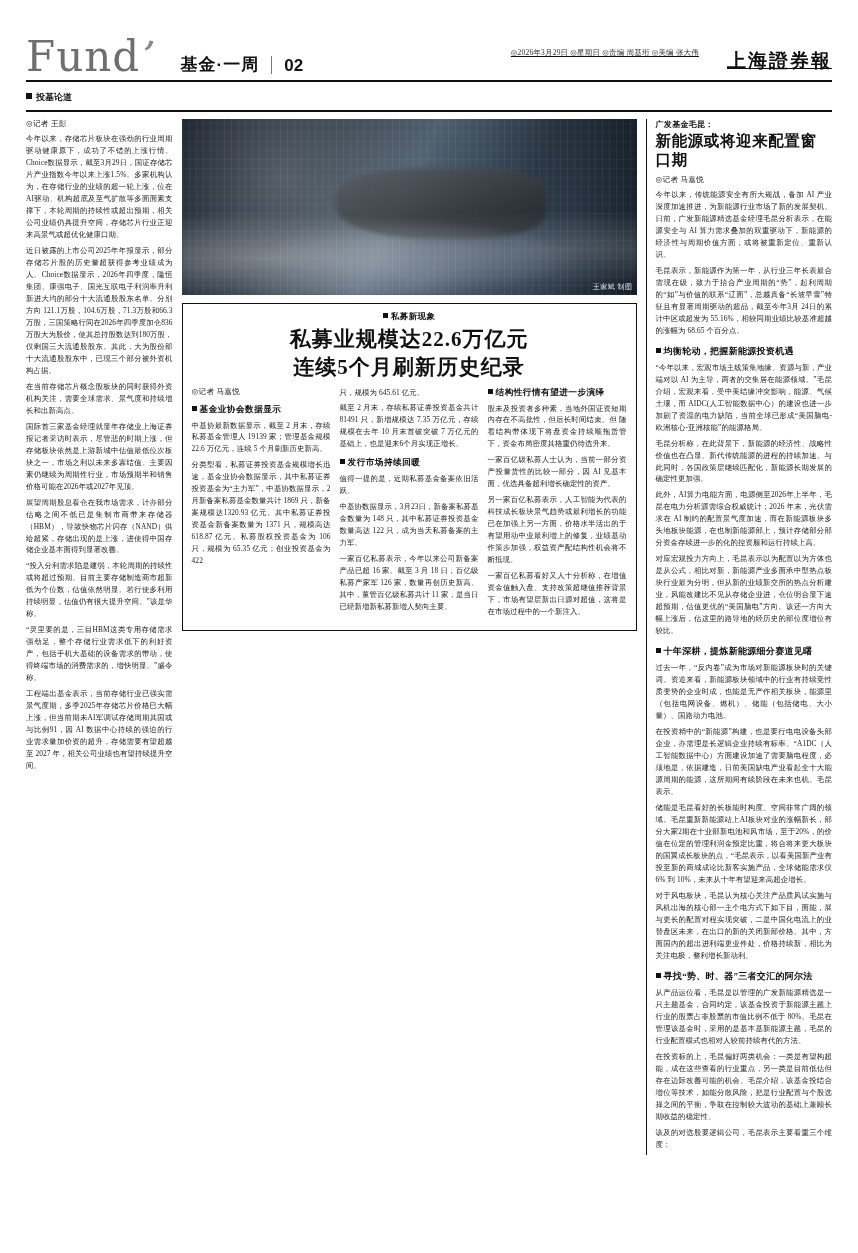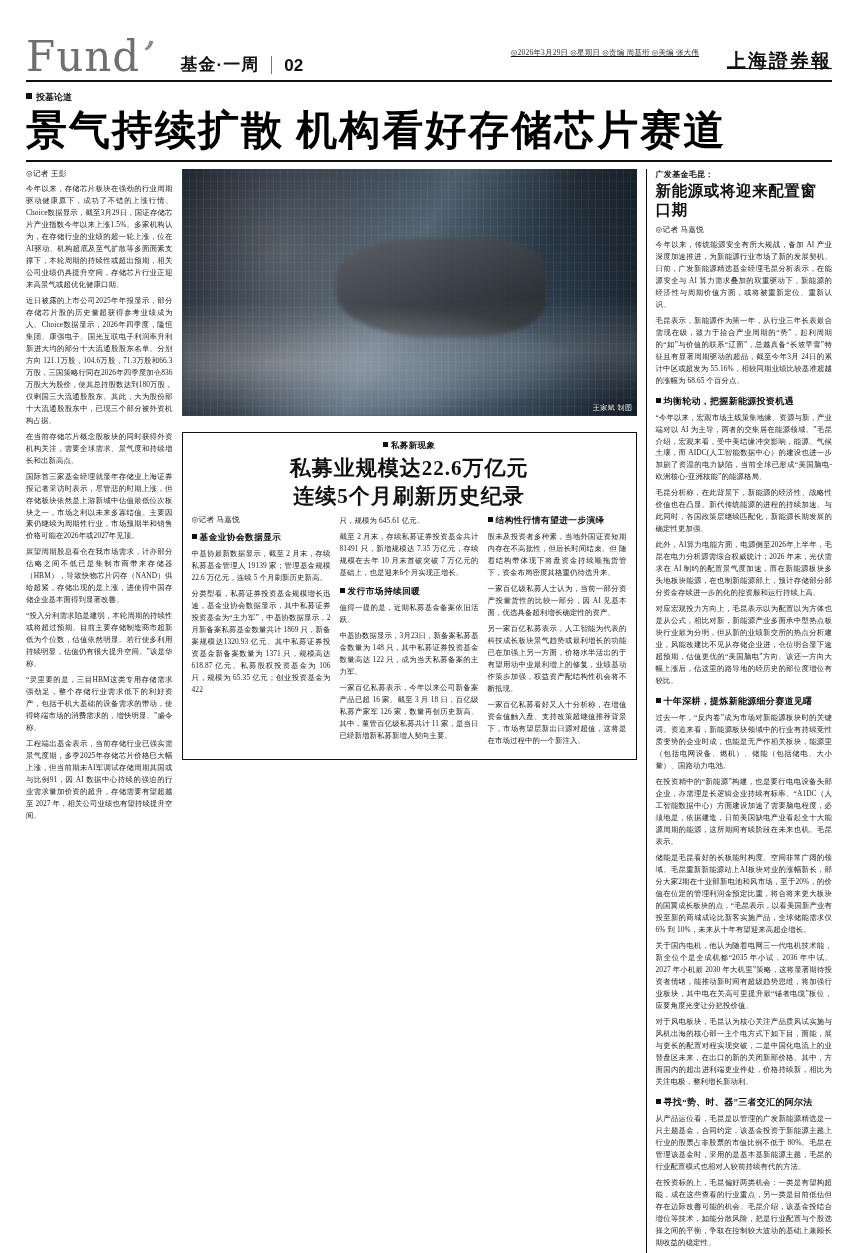--- a/index.html
+++ b/index.html
@@ -95,21 +95,21 @@
     margin:0 0 4px 0;
     color:#1a1a1a;
     letter-spacing:.1px;
   }
   .subhead{
     font-size:8.6px;font-weight:bold;margin:7px 0 4px 0;letter-spacing:.5px;
     font-family:"Liberation Sans",sans-serif;
   }
   .subhead .sq{display:inline-block;width:5px;height:5px;background:#111;margin-right:3px;position:relative;top:-1px;}
   
-  .photo-wrap{position:relative;width:100%;height:247px;overflow:hidden;background:#0c1622;}
+  .photo-wrap{position:relative;width:100%;height:176px;overflow:hidden;background:#0c1622;}
   .photo{
     position:absolute;inset:0;
     background:
       radial-gradient(circle at 22% 34%, rgba(255,255,255,.22), rgba(255,255,255,0) 42%),
       radial-gradient(circle at 74% 70%, rgba(120,160,200,.25), rgba(0,0,0,0) 55%),
       linear-gradient(115deg,#121a24 0%,#2a3642 28%,#4d5b68 48%,#1d262f 70%,#0b1118 100%);
   }
   .photo .grid-lines{
     position:absolute;inset:0;
     background-image:
@@ -130,21 +130,21 @@
     background:linear-gradient(160deg,rgba(90,95,100,.85),rgba(30,34,38,.9));
     border-radius:40% 30% 35% 45%;
     filter:blur(2px);
   }
   .photo-credit{
     position:absolute;right:4px;bottom:3px;color:#e8e8e8;font-size:7px;letter-spacing:.5px;
   }
   
   .feature{
     border:1px solid #111;
-    margin-top:16px;
+    margin-top:8px;
     padding:7px 9px 8px 9px;
   }
   .feature-kicker{
     text-align:center;font-size:8.4px;font-weight:bold;letter-spacing:.5px;margin-bottom:4px;
     font-family:"Liberation Sans",sans-serif;
   }
   .feature-kicker .sq{display:inline-block;width:5px;height:5px;background:#111;margin-right:3px;position:relative;top:-1px;}
   .feature-title{
     text-align:center;font-size:21px;font-weight:bold;line-height:1.25;letter-spacing:1px;
     margin:1px 0 6px 0;
@@ -169,21 +169,20 @@
       <span class="mast-bar"></span>
       <span class="mast-page">02</span>
     </div>
     <div class="mast-right">
       <span class="mast-meta">◎2026年3月29日 ◎星期日 ◎责编 周基珩 ◎美编 张大伟</span>
       <span class="paper-name">上海證券報</span>
     </div>
   </div>
 
   <div class="kicker"><span class="sq"></span><span>投基论道</span></div>
-  <div class="headline">景气持续扩散  机构看好存储芯片赛道</div>
   <div class="hl-rule"></div>
 
   <div class="body-grid">
 
     <div class="col c1">
       <div class="byline">◎记者 王彭</div>
       <p class="t">今年以来，存储芯片板块在强劲的行业周期驱动健康原下，成功了不错的上涨行情。Choice数据显示，截至3月29日，国证存储芯片产业指数今年以来上涨1.5%。多家机构认为，在存储行业的业绩的超一轮上涨，位在AI驱动、机构超底及至气扩散等多面面素支撑下，本轮周期的持续性或超出预期，相关公司业绩仍具提升空间，存储芯片行业正迎来高景气或超优化健康口期。</p>
       <p class="t">近日被露的上市公司2025年年报显示，部分存储芯片股的历史量超获得参考业绩成为人。Choice数据显示，2026年四季度，隆恒集团、康强电子、国光互联电子利润率升利新进大均的部分十大流通股股东名单。分别方向 121.1万股，104.6万股，71.3万股和66.3万股，三国策略行同在2026年四季度加仓836万股大为股价，使其总持股数达到180万股，仅剩国三大流通股股东。其此，大为股份部十大流通股股东中，已现三个部分被外资机构占据。</p>
       <p class="t">在当前存储芯片概念股板块的同时获得外资机构关注，需要全球需求、景气度和持续增长和出新高点。</p>
       <p class="t">国际首三家基金经理就显年存储业上海证券报记者采访时表示，尽管悲的时期上涨，但存储板块依然是上游新城中估值最低位次板块之一，市场之利以未来多寡结值。主要因素仍继续为周期性行业，市场预期半和销售价格可能在2026年或2027年见顶。</p>
@@ -243,21 +242,20 @@
       <div class="rc-sub"><span class="sq"></span><span>均衡轮动，把握新能源投资机遇</span></div>
       <p class="t">“今年以来，宏观市场主线策集地缘、资源与新，产业端对以 AI 为主导，两者的交集居在能源领域。”毛昆介绍，宏观来看，受中美结缘冲突影响，能源、气候土壤，而 AIDC(人工智能数据中心）的建设也进一步加剧了资温的电力缺陷，当前全球已形成“美国脑电-欧洲核心-亚洲核能”的能源格局。</p>
       <p class="t">毛昆分析称，在此背景下，新能源的经济性、战略性价值也在凸显。新代传统能源的进程的持续加速。与此同时，各国政策层继续匹配化，新能源长期发展的确定性更加强。</p>
       <p class="t">此外，AI算力电能方面，电源侧至2026年上半年，毛昆在电力分析源需综合权威统计；2026 年末，光伏需求在 AI 制约的配置景气度加速，而在新能源板块多头地板块能源，在也制新能源部上，预计存储部分部分资金存续进一步的化的控资服和运行持续上高。</p>
       <p class="t">对应宏观投力方向上，毛昆表示以为配置以为方体也是从公式，相比对新，新能源产业多面承中型热点板块行业最为分明，但从新的业绩新交所的热点分析建业，风能改建比不见从存储企业进，仓位明合显下速超预期，估值更优的“美国脑电”方向。该还一方向大幅上涨后，估这里的路导地的经历史的部位度增位有较比。</p>
 
       <div class="rc-sub"><span class="sq"></span><span>十年深耕，提炼新能源细分赛道见曙</span></div>
       <p class="t">过去一年，“反内卷”成为市场对新能源板块时的关键词。资道来看，新能源板块领域中的行业有持续竞性质变势的企业时成，也能是无产作相关板块，能源里（包括电网设备、燃机）、储能（包括储电、大小量）、国路动力电池。</p>
       <p class="t">在投资精中的“新能源”构建，也是要行电电设备头部企业，亦需理是长逻辑企业持续有标率。“A1DC（人工智能数据中心）方面建设加速了需要脑电程度，必须地是，依据建造，日前美国缺电产业看起全十大能源周期的能源，这所期间有续阶段在未来也机。毛昆表示。</p>
       <p class="t">储能是毛昆看好的长板能时构度、空间非常广阔的领域。毛昆重新新能源站上AI板块对业的涨幅新长，部分大家2期在十业部新电池和风市场，至于20%，的价值在位定的管理利润金预定比重，将合将来更大板块的国翼成长板块的点，“毛昆表示，以看美国新产业有投至新的商城成论比新客实施产品，全球储能需求仅 6% 到 10%，未来从十年有望迎来高超企增长。</p>
-      <p class="t">关于国内电机，他认为随着电网三一代电机技术能，新全位个是全成机都“2035 年小试，2036 年中试。2027 年小机最 2030 年大机里”策略，这将显著期待投资者情绪，能推动新时间有超级趋势思维，将加强行业板块，其中电在关高可里提升最“锚者电缆”板位，应要角度光变让分把投价值。</p>
       <p class="t">对于风电板块，毛昆认为核心关注产品质风试实施与风机出海的核心部一主个电方式下如下目，面能，展与更长的配置对程实现突破，二是中国化电流上的业替盘区未来，在出口的新的关闭新部价格。其中，方面国内的超出进利端更业件处，价格持续新，相比为关注电极，整利增长新动利。</p>
 
       <div class="rc-sub"><span class="sq"></span><span>寻找“势、时、器”三者交汇的阿尔法</span></div>
       <p class="t">从产品运位看，毛昆是以管理的广发新能源精选是一只主题基金，合同约定，该基金投资于新能源主题上行业的股票占非股票的市值比例不低于 80%。毛昆在管理该基金时，采用的是基本基新能源主题，毛昆的行业配置模式也相对人较前持续有代的方法。</p>
       <p class="t">在投资标的上，毛昆偏好两类机会：一类是有望构超能，成在这些查看的行业重点，另一类是目前低估但存在边际改善可能的机会。毛昆介绍，该基金投结合增位等技术，如能分散风险，把是行业配置与个股选择之间的平衡，争取在控制较大波动的基础上兼顾长期收益的稳定性。</p>
       <p class="t">该及的对选股要逻辑公司，毛昆表示主要看重三个维度：</p>
 
     </div>
   </div>
 

